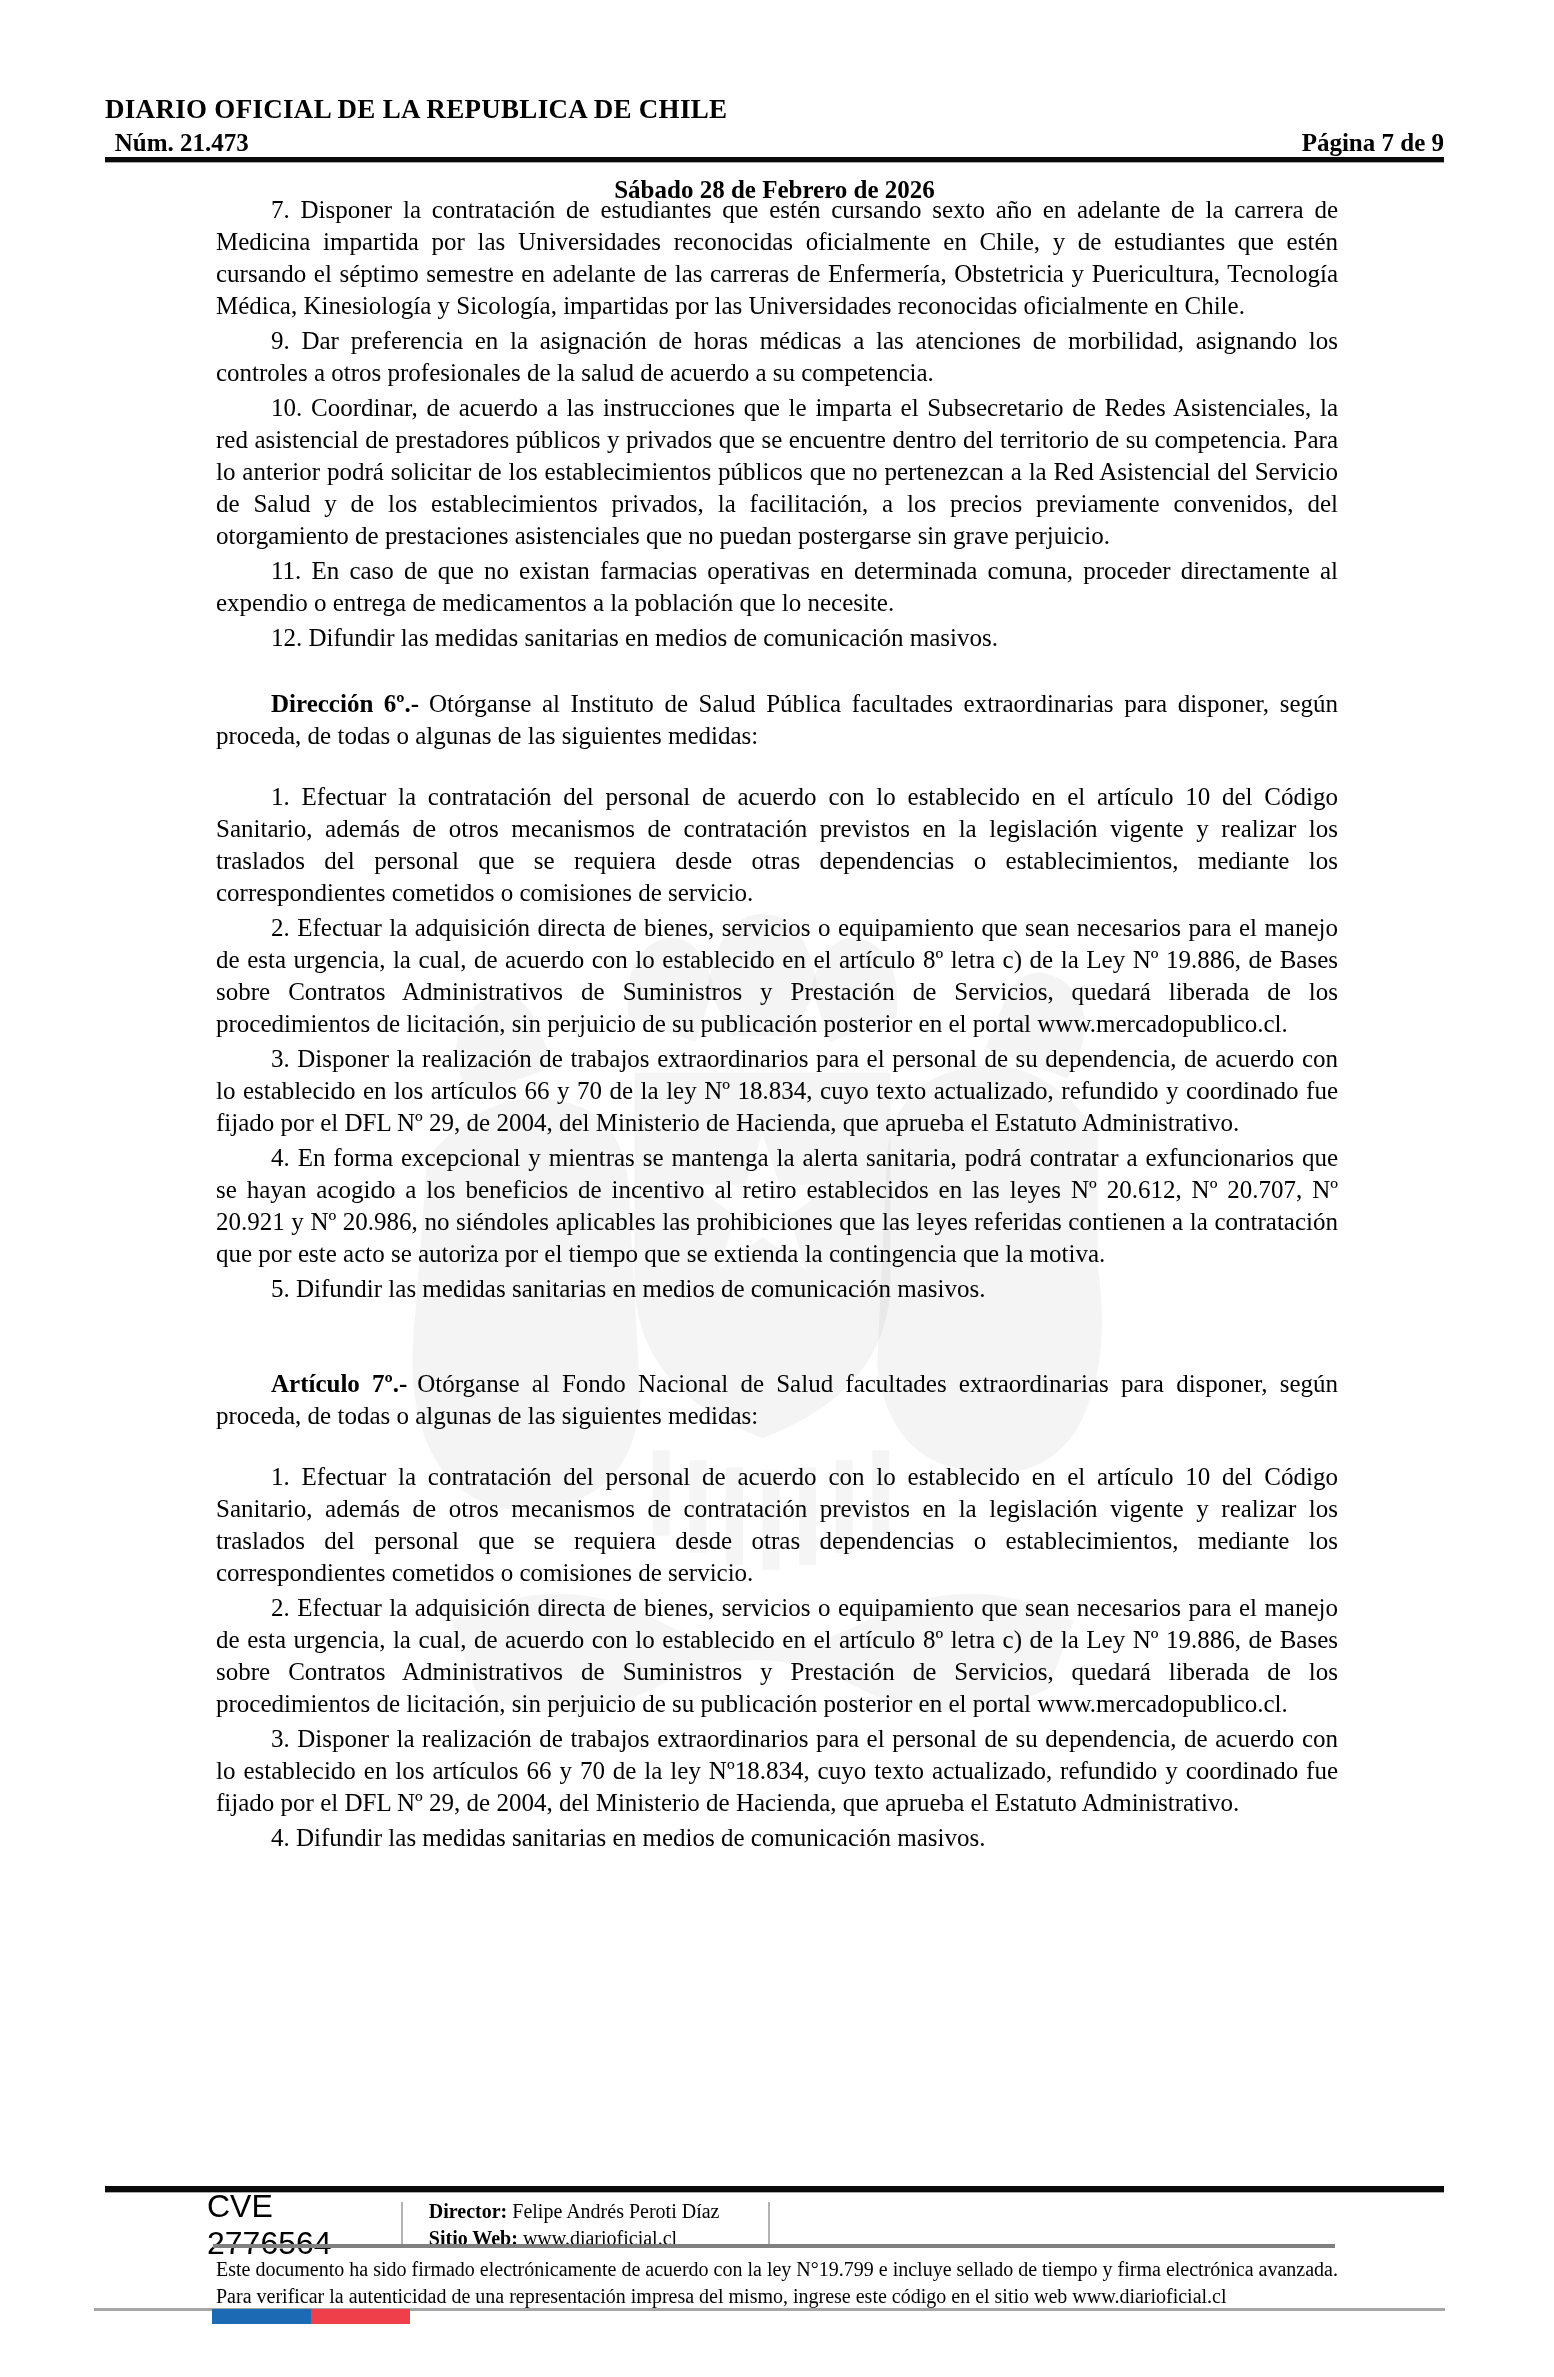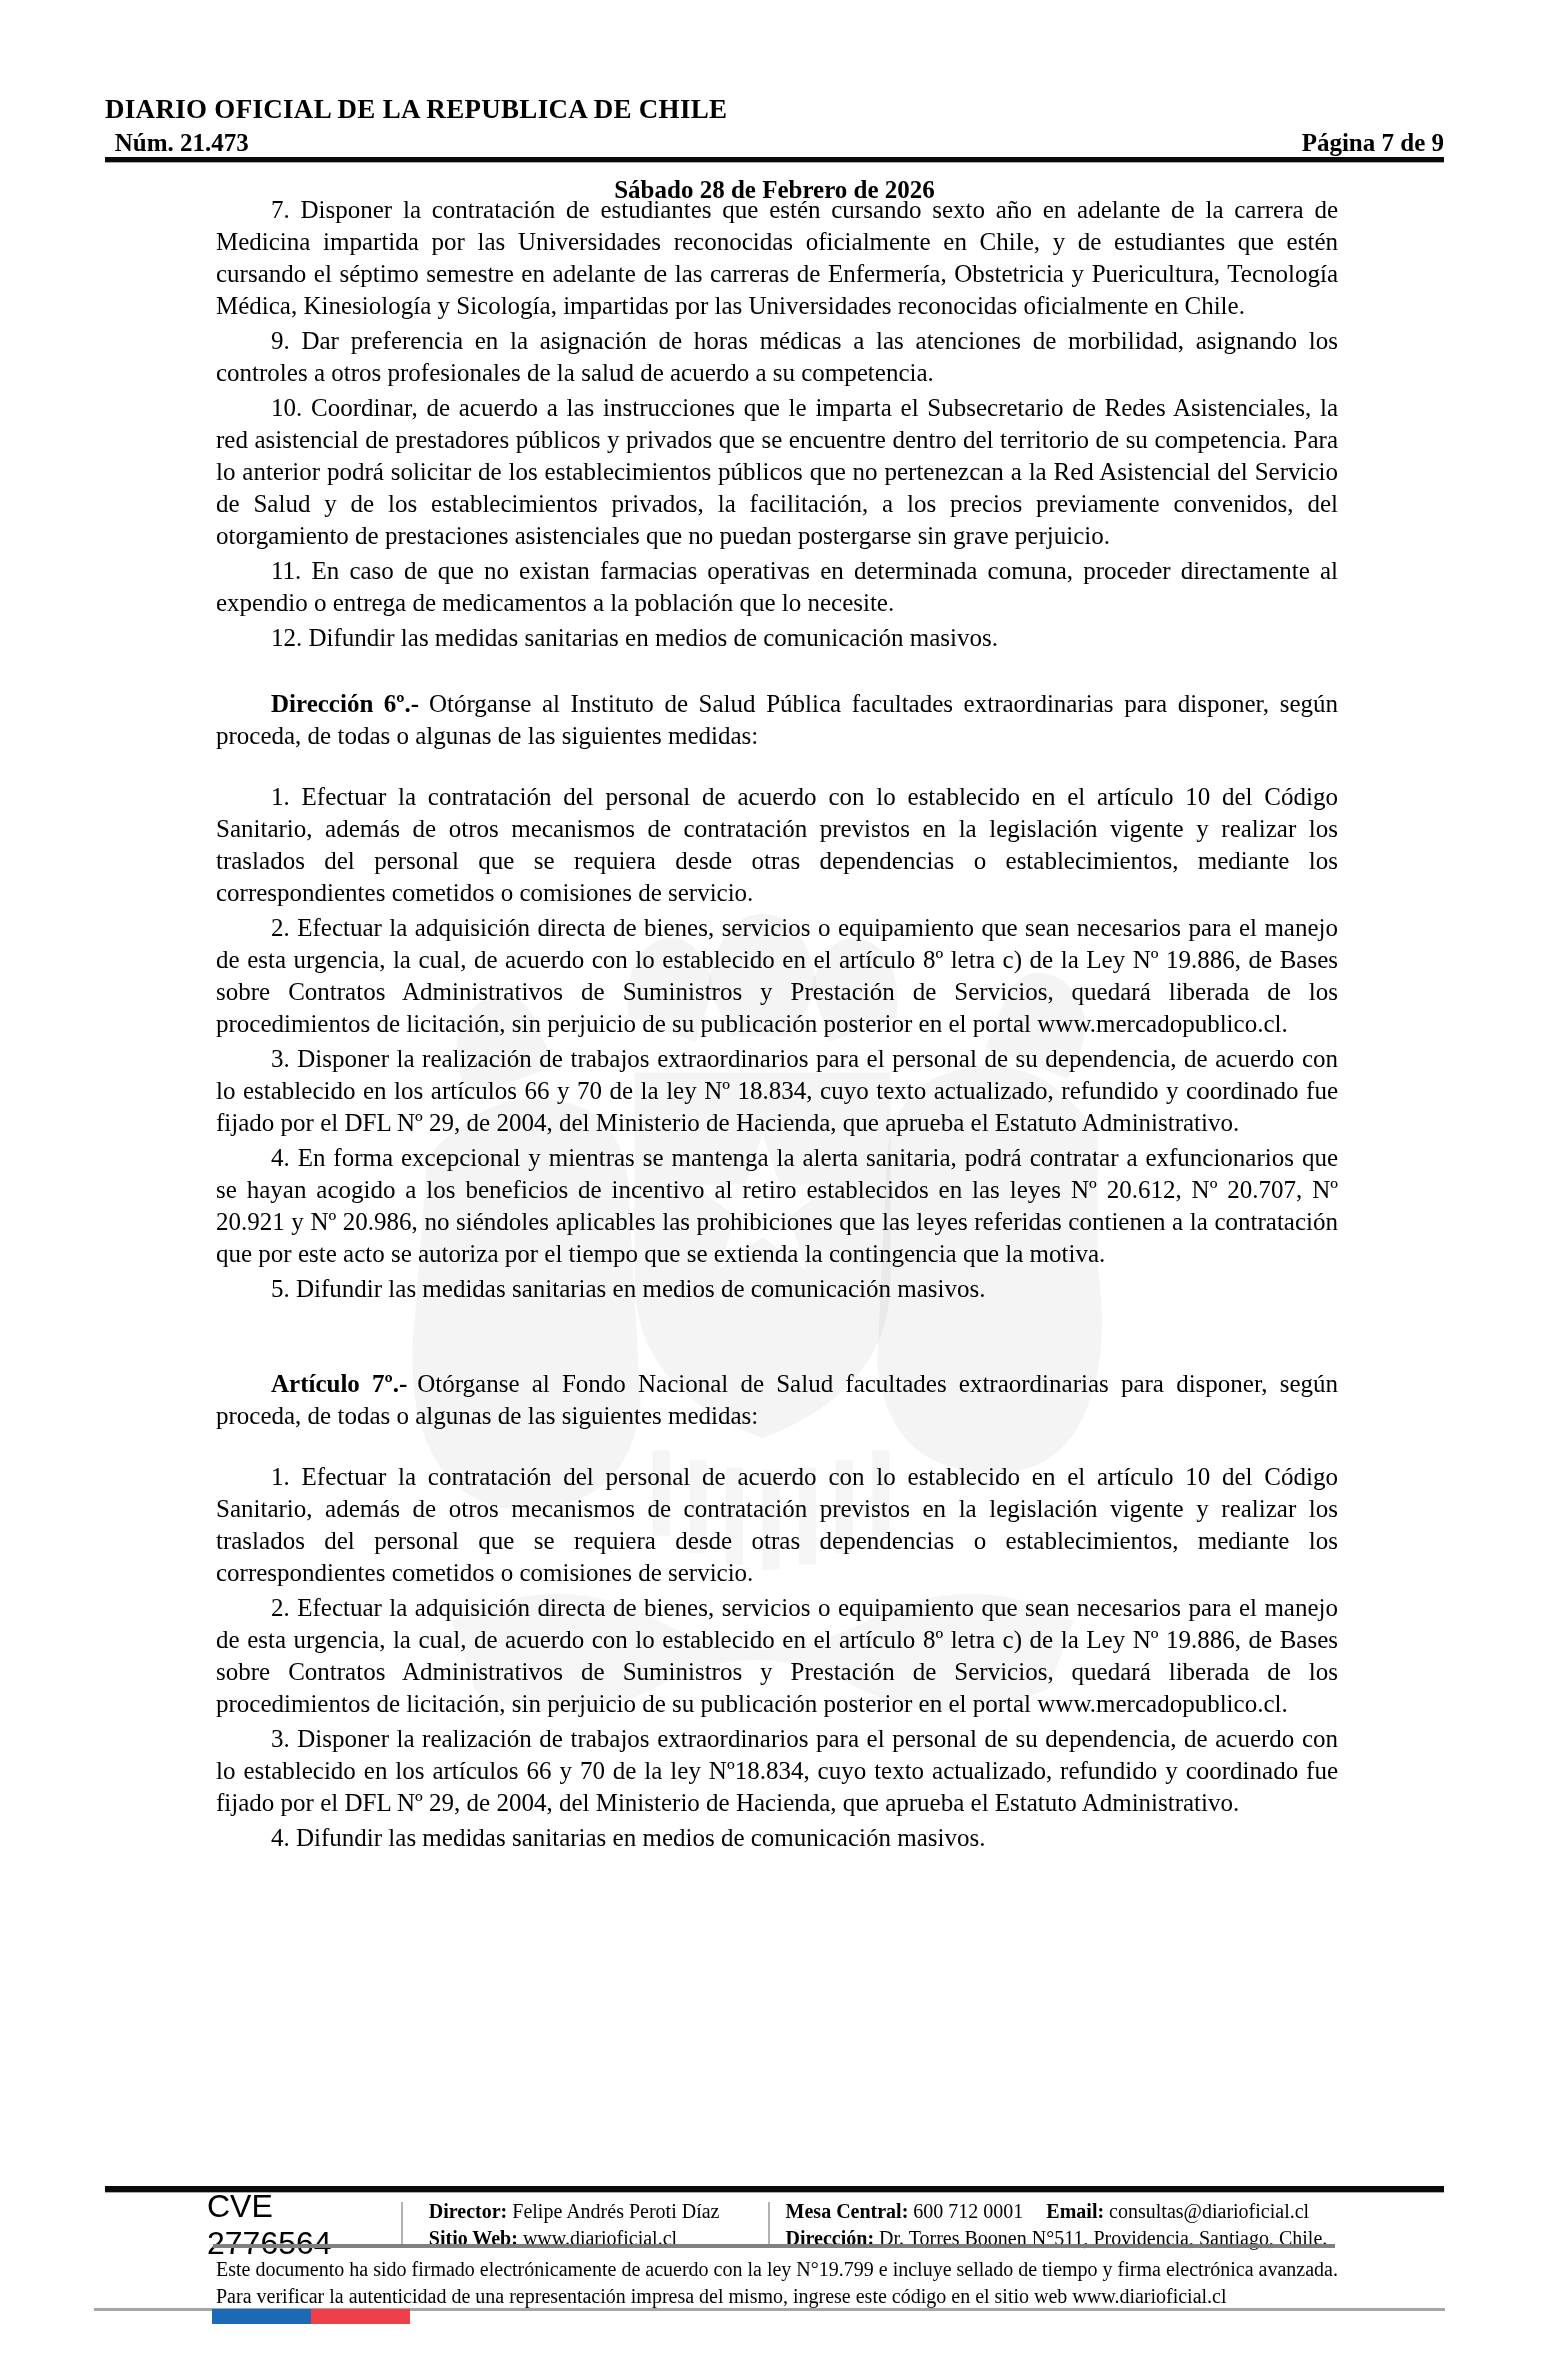--- a/index.html
+++ b/index.html
@@ -124,24 +124,20 @@
 <div class="foot-toprule"></div>
 
 <div class="footer-box">
   <div class="cve-cell">CVE 2776564</div>
   <div class="vdiv"></div>
   <div class="dir-cell">
     <div><span class="flabel">Director:</span> <span>Felipe Andrés Peroti Díaz</span></div>
     <div><span class="flabel">Sitio Web:</span> <span>www.diarioficial.cl</span></div>
   </div>
   <div class="vdiv"></div>
-  <div class="central-cell">
-    <div><span class="flabel">Mesa Central:</span> <span>600 712 0001</span><span class="flabel email-label">Email:</span> <span>consultas@diarioficial.cl</span></div>
-    <div><span class="flabel">Dirección:</span> <span>Dr. Torres Boonen N°511, Providencia, Santiago, Chile.</span></div>
-  </div>
 </div>
 
 <div class="foot-midrule"></div>
 
 <div class="legal">Este documento ha sido firmado electrónicamente de acuerdo con la ley N°19.799 e incluye sellado de tiempo y firma electrónica avanzada. Para verificar la autenticidad de una representación impresa del mismo, ingrese este código en el sitio web www.diarioficial.cl</div>
 
 <div class="foot-botrule"></div>
 <div class="flag">
   <div class="b"></div>
   <div class="r"></div>

